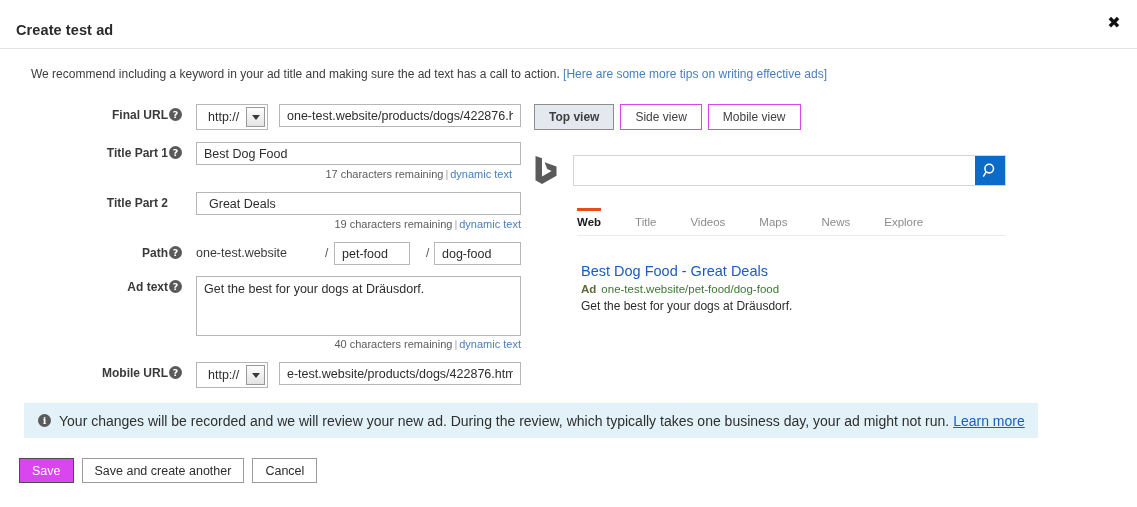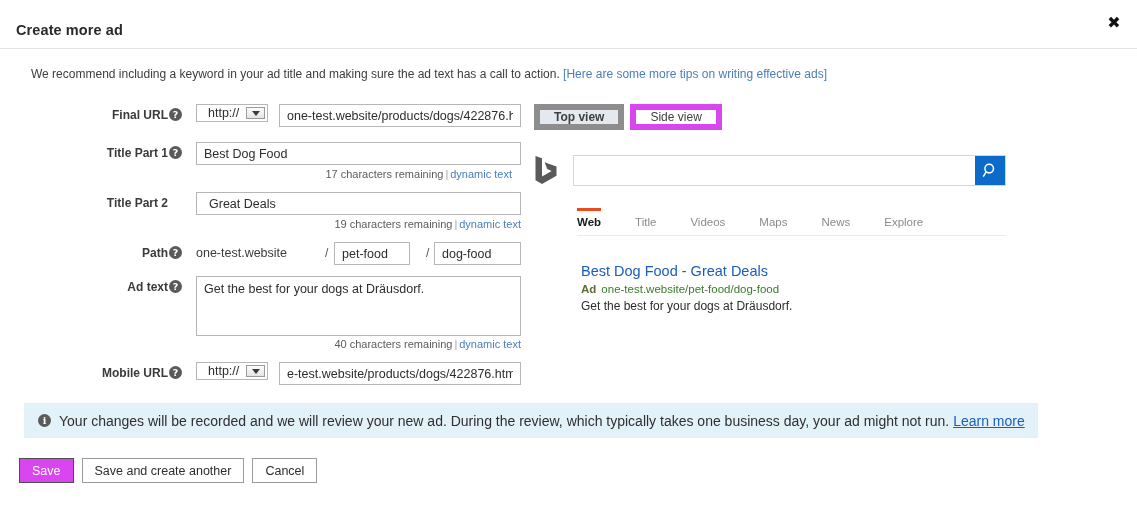--- a/index.html
+++ b/index.html
@@ -94,21 +94,21 @@
   }
   textarea.txt {
     padding: 5px 7px;
     resize: none;
     line-height: 15px;
   }
 
   
   .proto {
     position: absolute;
-    height: 18px;
+    height: 26px;
     border: 1px solid #b6b6b6;
     background: #ffffff;
     display: flex;
     align-items: stretch;
   }
   .proto-value {
     flex: 1;
     display: flex; align-items: center;
     padding-left: 11px;
     font-size: 12.5px;
@@ -149,21 +149,21 @@
   .slash {
     position: absolute;
     font-size: 12px;
     color: #555;
   }
 
   
   .ptabs { position: absolute; left: 534px; top: 104px; display: flex; }
   .ptab {
     height: 26px;
-    border: 6px solid #d946ef;
+    border: 1px solid #d946ef;
     background: #ffffff;
     display: flex; align-items: center; justify-content: center;
     font-size: 12px;
     color: #3f3f3f;
     padding: 0 14px;
     margin-right: 6px;
     cursor: pointer;
     white-space: nowrap;
   }
   .ptab.active {
@@ -310,21 +310,21 @@
   }
   .btn.primary {
     background: #d946ef;
     border-color: #4c4c4c;
     color: #ffffff;
   }
 </style>
 </head>
 <body>
 
-<div class="page-title">Create more ad</div>
+<div class="page-title">Create test ad</div>
 <div class="close-btn">✖</div>
 <div class="header-rule"></div>
 
 <div class="recommend">
   <span>We recommend including a keyword in your ad title and making sure the ad text has a call to action.</span>
   <span class="tips-link">[Here are some more tips on writing effective ads]</span>
 </div>
 
 <div class="form-area">
 
@@ -386,20 +386,21 @@
         </div>
     </div>
     <input class="txt" style="left: 279px; top: 362px; width: 242px; height: 23px;" value="e-test.website/products/dogs/422876.html">
   </div>
 
 </div>
 
 <div class="ptabs">
   <div class="ptab active">Top view</div>
   <div class="ptab">Side view</div>
+  <div class="ptab">Mobile view</div>
 </div>
 
 <div class="preview">
 
   <div class="bing-logo">
     <svg width="26" height="30" viewBox="0 0 26 30">
       <path d="M1.5 1 L8 3.3 L8 21.5 L17.6 16 L13.2 13.9 L10.6 7.3 L22.5 11.6 L22.5 20.8 L8 29 L1.5 25.3 Z" fill="#5a5a5a"></path>
     </svg>
   </div>
 

